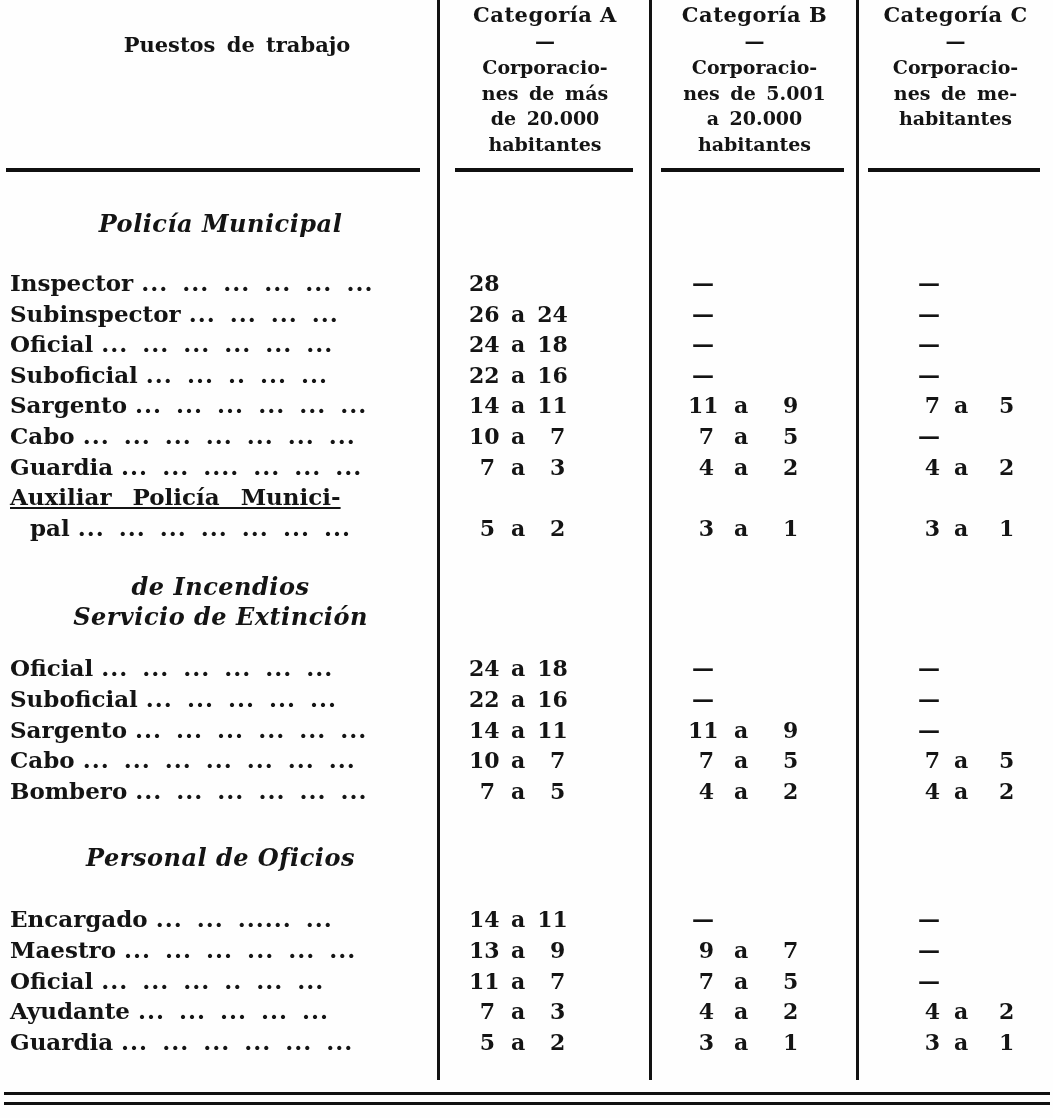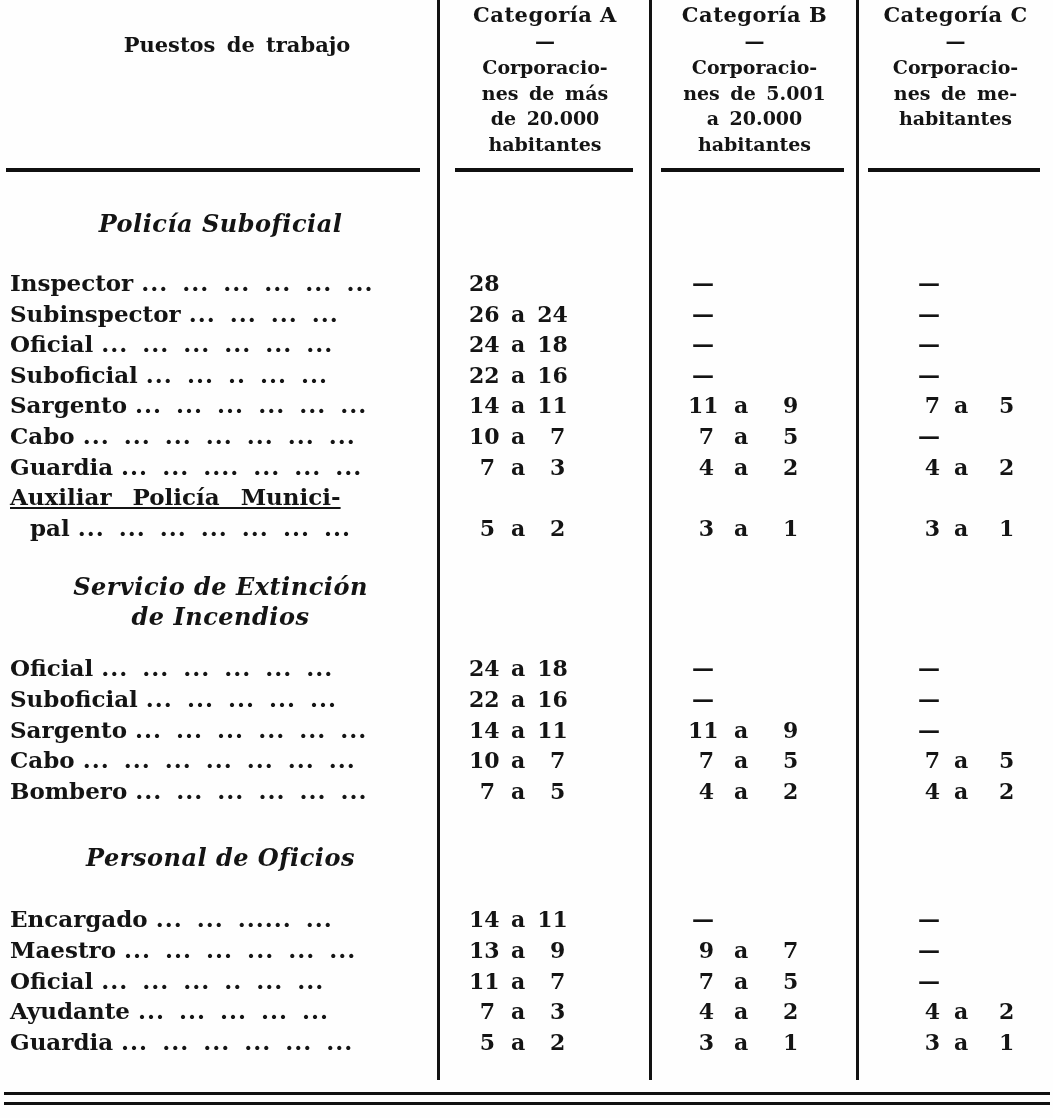--- a/index.html
+++ b/index.html
@@ -98,21 +98,21 @@
     </div>
   </div>
 
   <div class="hrule" id="rule-1"></div>
   <div class="hrule" id="rule-2"></div>
   <div class="hrule" id="rule-3"></div>
   <div class="hrule" id="rule-4"></div>
 
   <div id="table-body">
       <div class="section-heading sec-0">
-        <div>Policía Suboficial</div>
+        <div>Policía Municipal</div>
       </div>
       <div class="data-row">
         <div class="label-cell"><span class="lbl">Inspector</span><span class="dots">... ... ... ... ... ...</span></div>
         <div class="val-cell col-a"><span class="n1">28</span></div>
         <div class="val-cell col-b"><span class="n1">—</span></div>
         <div class="val-cell col-c"><span class="n1">—</span></div>
       </div>
       <div class="data-row">
         <div class="label-cell"><span class="lbl">Subinspector</span><span class="dots">... ... ... ...</span></div>
         <div class="val-cell col-a"><span class="n1">26</span><span class="sep">a</span><span class="n2">24</span></div>
@@ -152,22 +152,22 @@
       <div class="data-row">
         <div class="label-cell wide"><span class="lbl">Auxiliar Policía Munici-</span></div>
       </div>
       <div class="data-row">
         <div class="label-cell indent"><span class="lbl">pal</span><span class="dots">... ... ... ... ... ... ...</span></div>
         <div class="val-cell col-a"><span class="n1">5</span><span class="sep">a</span><span class="n2">2</span></div>
         <div class="val-cell col-b"><span class="n1">3</span><span class="sep">a</span><span class="n2">1</span></div>
         <div class="val-cell col-c"><span class="n1">3</span><span class="sep">a</span><span class="n2">1</span></div>
       </div>
       <div class="section-heading sec-1">
+        <div>de Incendios</div>
         <div>Servicio de Extinción</div>
-        <div>de Incendios</div>
       </div>
       <div class="data-row">
         <div class="label-cell"><span class="lbl">Oficial</span><span class="dots">... ... ... ... ... ...</span></div>
         <div class="val-cell col-a"><span class="n1">24</span><span class="sep">a</span><span class="n2">18</span></div>
         <div class="val-cell col-b"><span class="n1">—</span></div>
         <div class="val-cell col-c"><span class="n1">—</span></div>
       </div>
       <div class="data-row">
         <div class="label-cell"><span class="lbl">Suboficial</span><span class="dots">... ... ... ... ...</span></div>
         <div class="val-cell col-a"><span class="n1">22</span><span class="sep">a</span><span class="n2">16</span></div>

